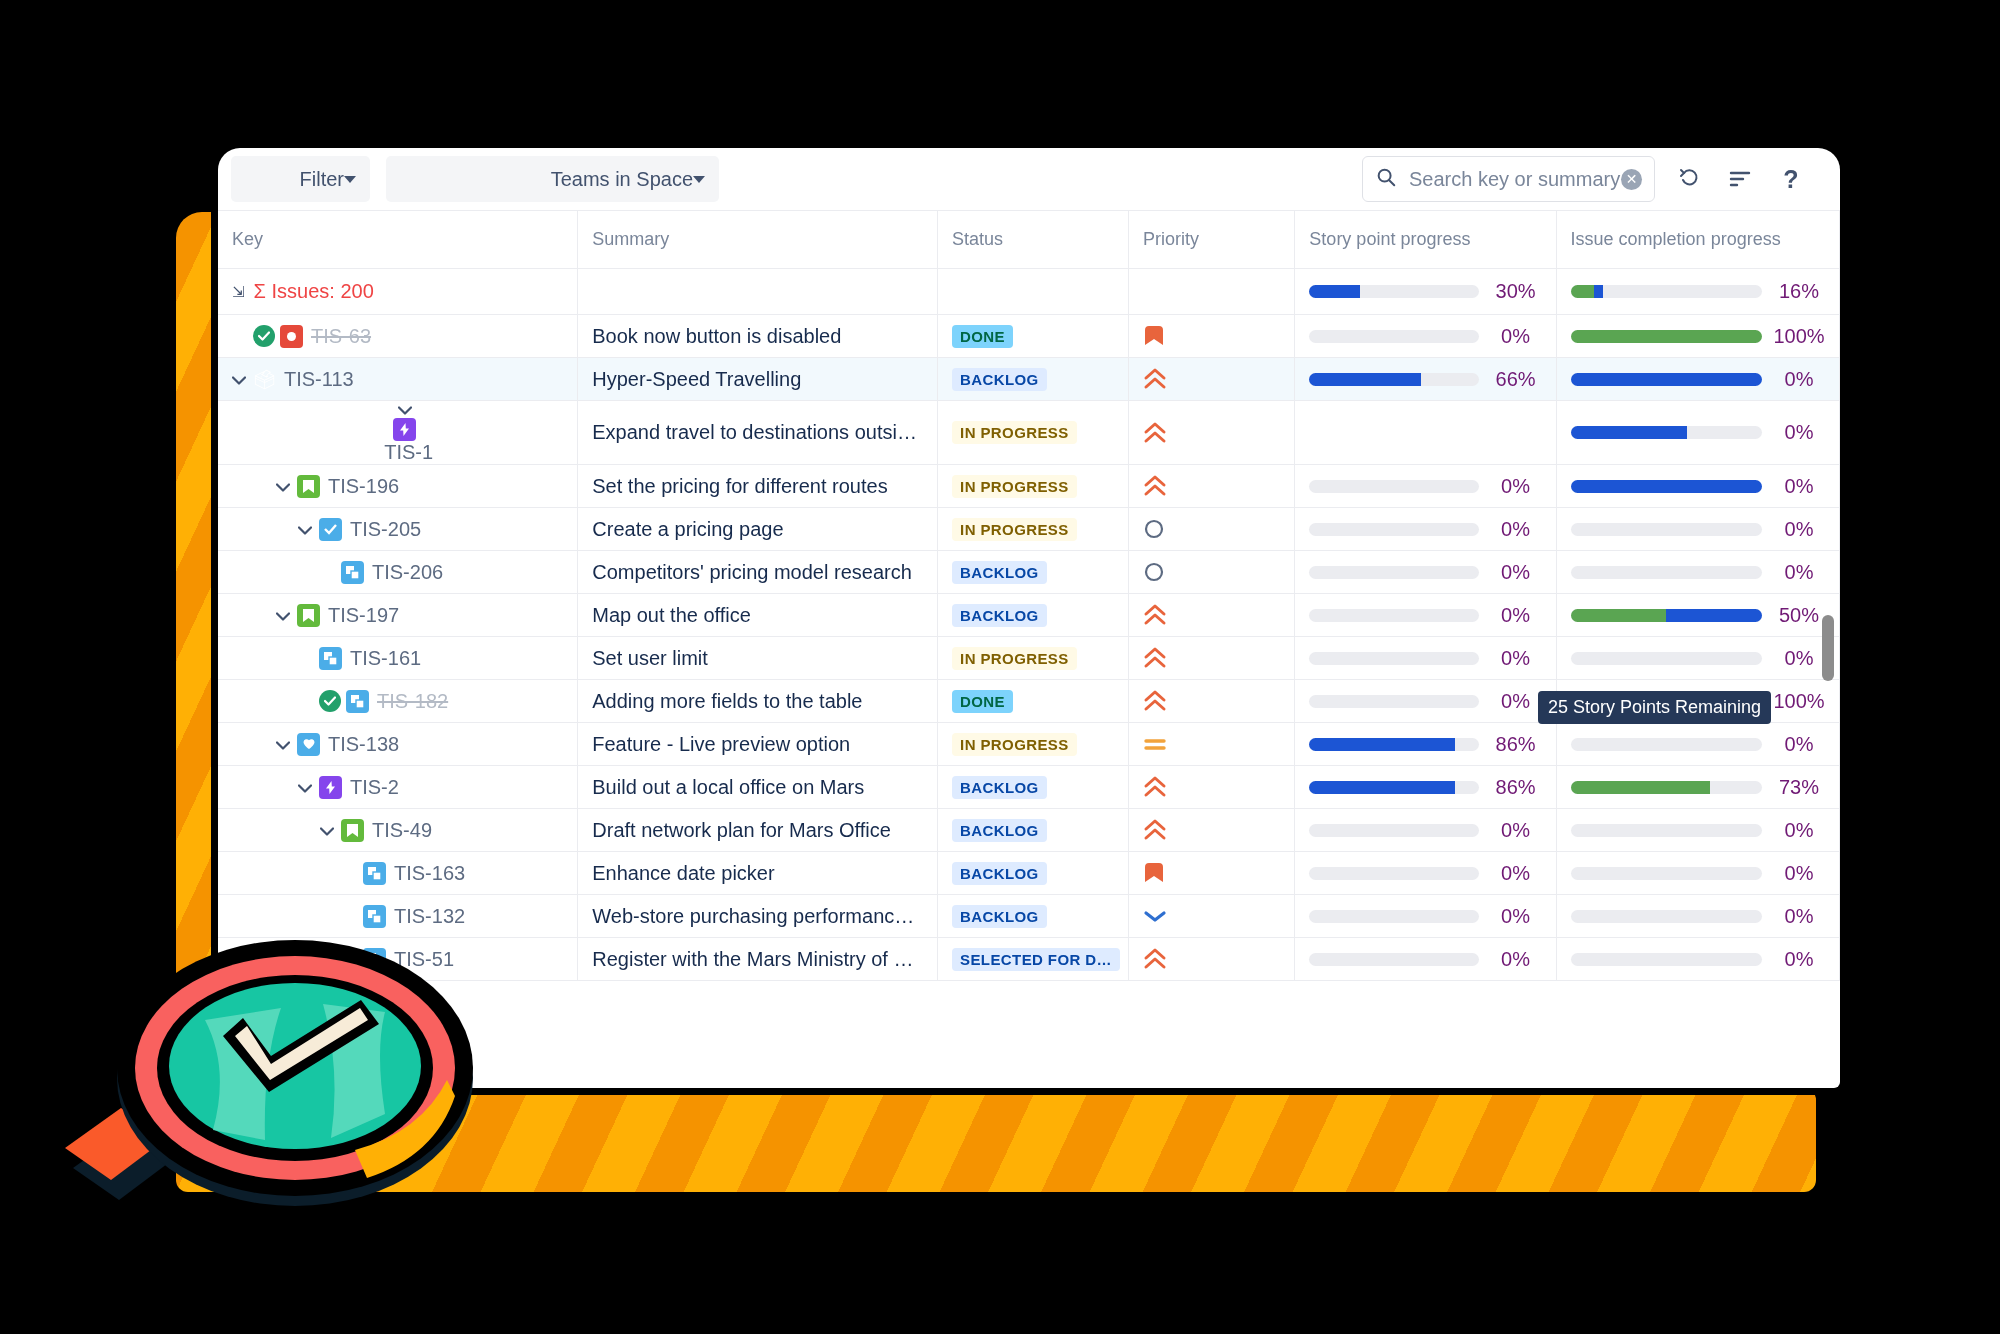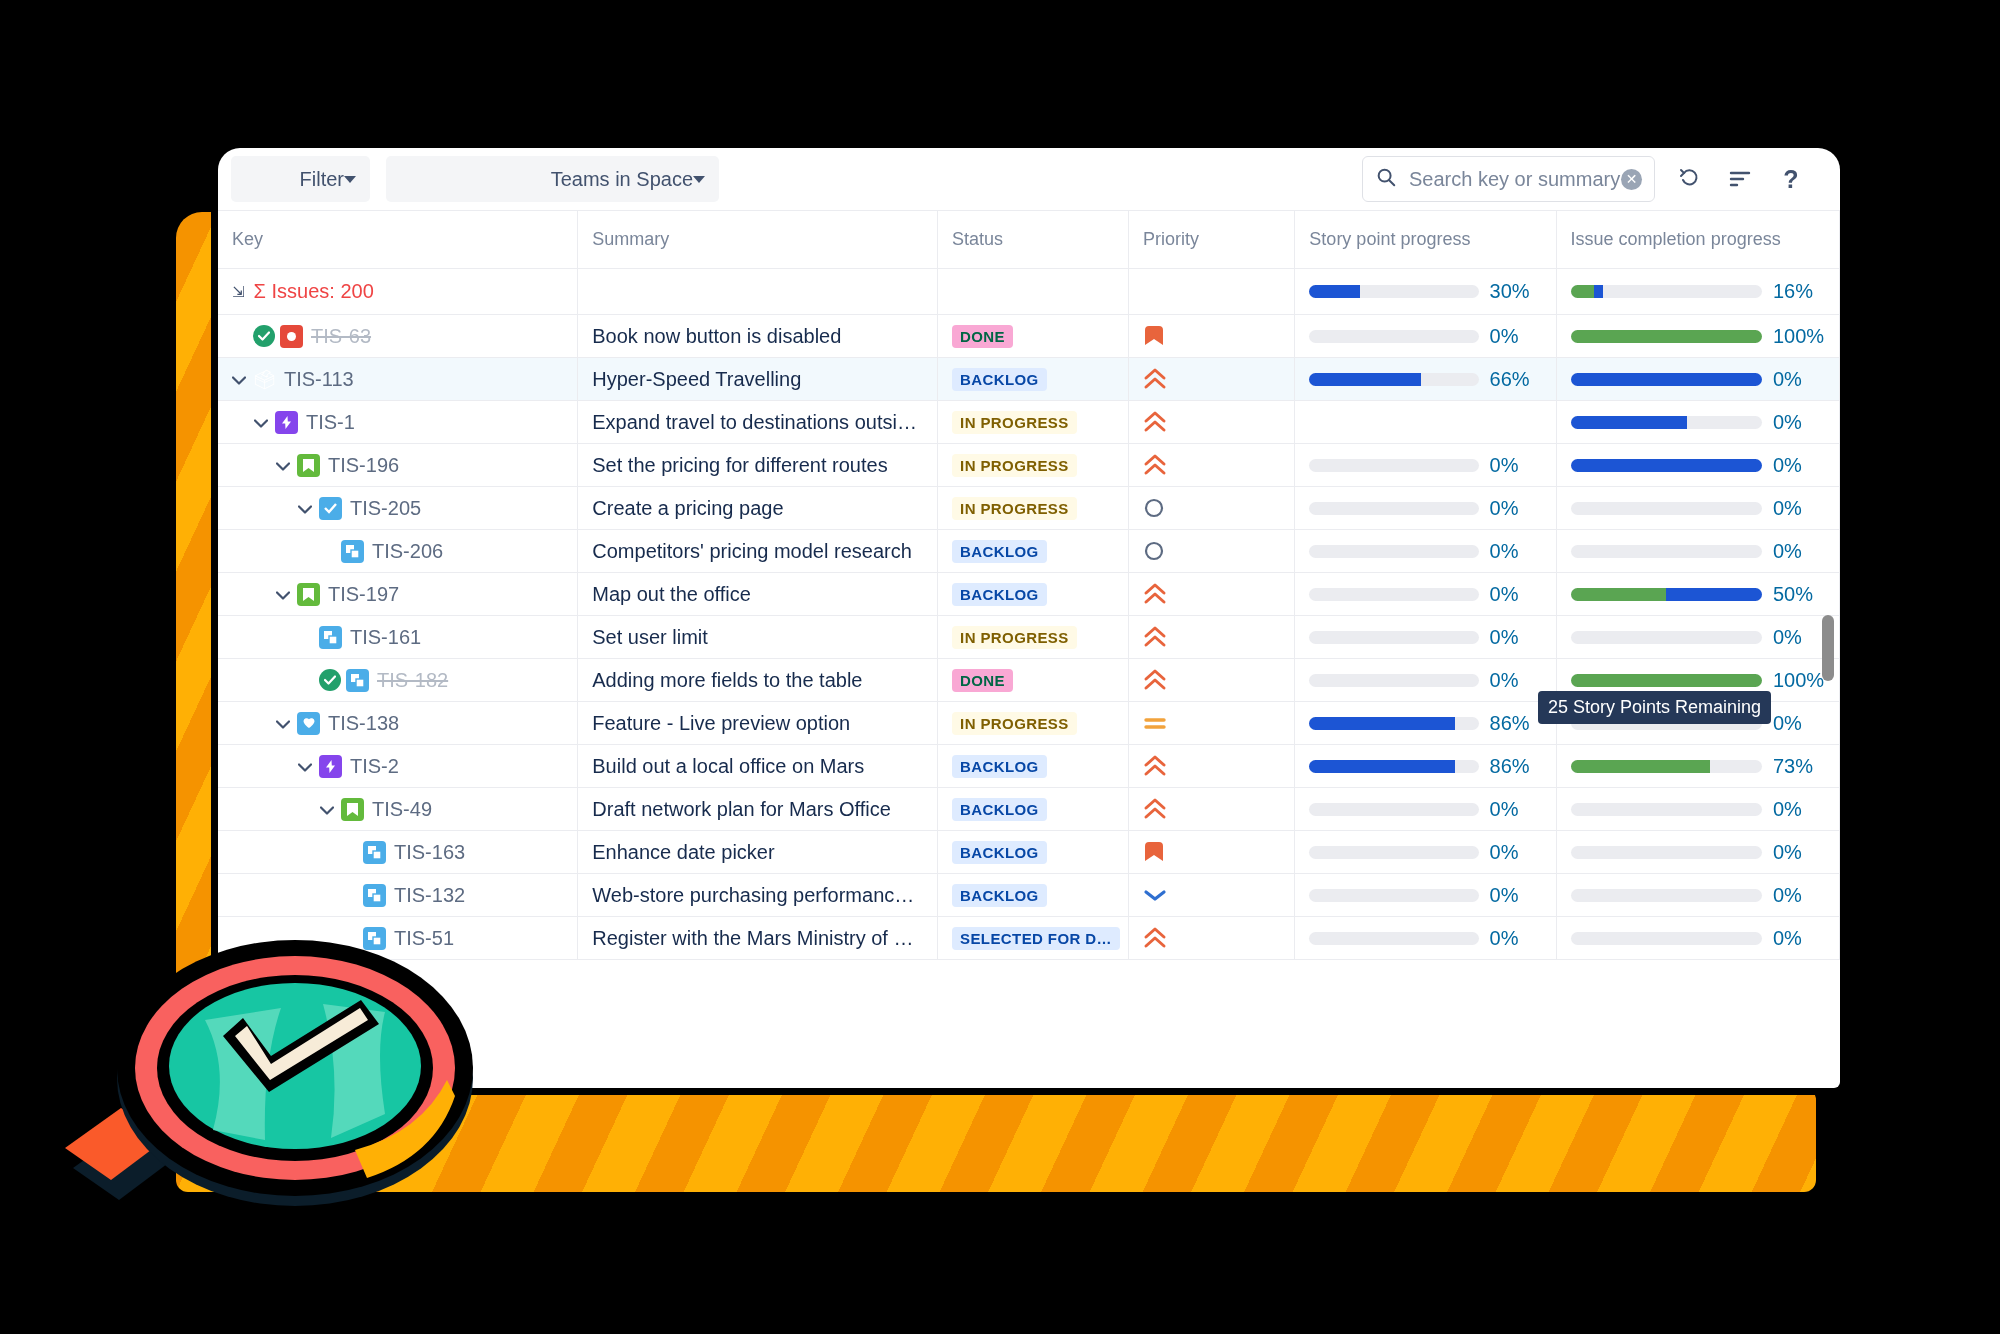--- a/index.html
+++ b/index.html
@@ -67,33 +67,33 @@
   .keytxt{color:#5d6b82;font-size:20px;}
   .keytxt.done{color:#b3bac5;text-decoration:line-through;}
   .donecheck{width:22px;height:22px;border-radius:50%;background:#22a06b;color:#fff;font-size:13px;
      display:flex;align-items:center;justify-content:center;margin-right:5px;flex:0 0 auto;}
   .sumtxt{color:#172b4d;font-size:20px;}
   .sigma{color:#ef4444;font-size:20px;}
   .collapse-ico{color:#42526e;font-size:15px;margin-right:9px;}
 
   
   .loz{display:inline-block;padding:3px 8px;border-radius:4px;font-size:15px;font-weight:bold;letter-spacing:.4px;}
-  .loz.done{background:#f9a8d4;color:#006644;}
+  .loz.done{background:#7dd3fc;color:#006644;}
   .loz.backlog{background:#deebff;color:#0747a6;}
   .loz.prog{background:#fffae6;color:#7f5f01;}
 
   
   .prio{display:flex;align-items:center;height:100%;}
   .prio svg{display:block;}
 
   
   .pcell{display:flex;align-items:center;height:100%;gap:11px;}
   .bar{flex:1;height:13px;border-radius:7px;background:#ebecf0;overflow:hidden;display:flex;}
   .bar .seg{height:100%;}
-  .pct{width:52px;text-align:left;color:#0369a1;font-size:20px;flex:0 0 auto;}
+  .pct{width:52px;text-align:center;color:#701a75;font-size:20px;flex:0 0 auto;}
 
   
   .tooltip{position:absolute;left:1320px;top:543px;background:#253858;color:#fff;font-size:18px;
      padding:6px 10px;border-radius:4px;white-space:nowrap;z-index:40;text-align:center;}
 
   
   .vscroll{position:absolute;right:6px;top:404px;width:12px;height:66px;border-radius:6px;background:#8c8c8c;z-index:30;}
 
   
   #magnifier{position:absolute;left:55px;top:900px;width:420px;height:330px;z-index:60;}
@@ -288,21 +288,21 @@
                 <div class="pcell">
                   <div class="bar">
                     <div class="seg" style="width: 100%; background: rgb(28, 85, 212);"></div>
                   </div>
                   <span class="pct">0%</span>
                 </div>
               </td>
             </tr>
             <tr>
               <td>
-                <div class="keycell" style="padding-left: 22px;">
+                <div class="keycell" style="padding-left: 22px; flex-direction: column;">
                   <span class="chev"><svg width="14" height="9" viewBox="0 0 14 9" fill="none" stroke="#42526e" stroke-width="2.2" stroke-linecap="round" stroke-linejoin="round">
                       <polyline points="1,1.5 7,7.5 13,1.5"></polyline>
                     </svg></span>
                   <span class="tico" style="background: rgb(133, 69, 236);">
                     <svg width="9" height="13" viewBox="0 0 9 13">
                       <path d="M5.5 0 0 7.5h3.2L3.5 13 9 5.5H5.8Z" fill="#fff"></path>
                     </svg>
                   </span>
                   <span class="keytxt">TIS-1</span>
                 </div>

